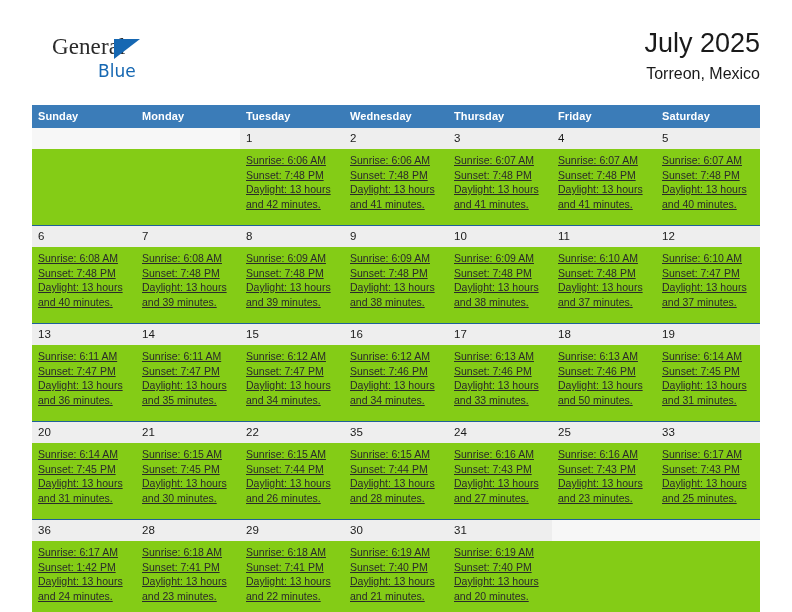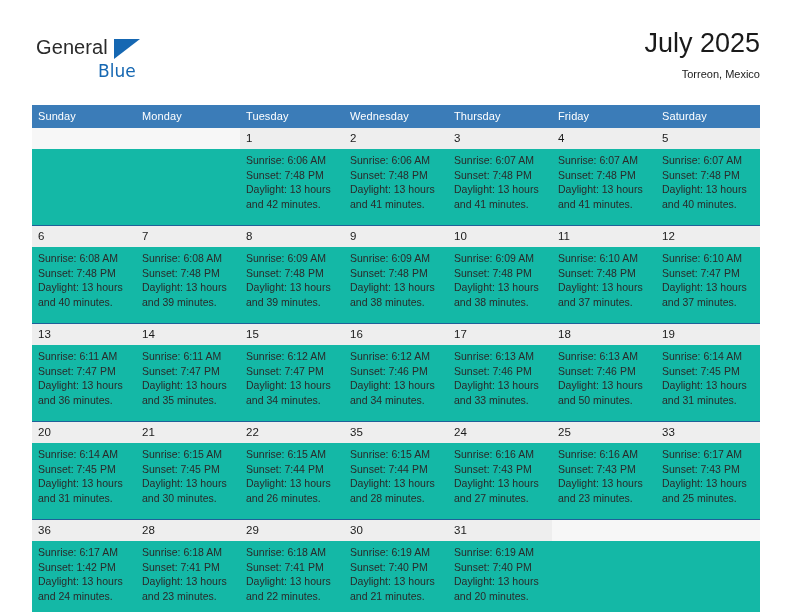--- a/index.html
+++ b/index.html
@@ -33,26 +33,26 @@
 
   .logo {
     position: absolute;
     left: 4px;
     top: 8px;
     width: 200px;
     height: 56px;
   }
   .logo-general {
     position: absolute;
-    left: 0;
+    left: 16px;
     top: 0;
-    font-size: 20px;
+    font-size: 23px;
     letter-spacing: 0.1px;
     color: #2b2b2b;
-    font-family: Liberation Sans, sans-serif;
+    font-family: Liberation Serif, serif;
     font-weight: 400;
     line-height: 26px;
   }
   .logo-triangle {
     position: absolute;
     left: 78px;
     top: 5px;
     width: 0;
     height: 0;
     border-left: 26px solid #1567b2;
@@ -77,42 +77,42 @@
   }
   .cal-title {
     font-size: 27px;
     color: #1a1a1a;
     line-height: 34px;
     font-weight: 400;
     white-space: nowrap;
     text-align: right;
   }
   .cal-subtitle {
-    font-size: 11px;
+    font-size: 16px;
     color: #1a1a1a;
     line-height: 22px;
     margin-top: 3px;
     font-weight: 400;
     white-space: nowrap;
   }
 
   
   .calendar {
     position: absolute;
     left: 32px;
     top: 105px;
     width: 728px;
     border-collapse: collapse;
     table-layout: fixed;
   }
   .calendar th {
     background: #3b7cb8;
     color: #ffffff;
     font-size: 11px;
-    font-weight: 400;
+    font-weight: 700;
     text-align: left;
     padding: 5px 0 6px 6px;
     height: 11px;
     letter-spacing: 0.1px;
     margin-left: 44px;
   }
 
   .week-sep td {
     height: 1px;
     padding: 0;
@@ -128,27 +128,28 @@
     padding: 4px 0 4px 6px;
     height: 13px;
     vertical-align: top;
     line-height: 13px;
   }
   .daynum-row td.empty {
     background: #f7f7f7;
   }
 
   .info-row td {
-    background: #14b8a6;
+    background: #84cc16;
     font-size: 10.5px;
     color: #2a2a2a;
     padding: 4px 6px 4px 6px;
     height: 68px;
     vertical-align: top;
     line-height: 14.6px;
+    text-decoration: underline;
   }
   .info-row td div {
     white-space: nowrap;
   }
 </style>
 </head>
 <body>
 
 <div class="page">
 

